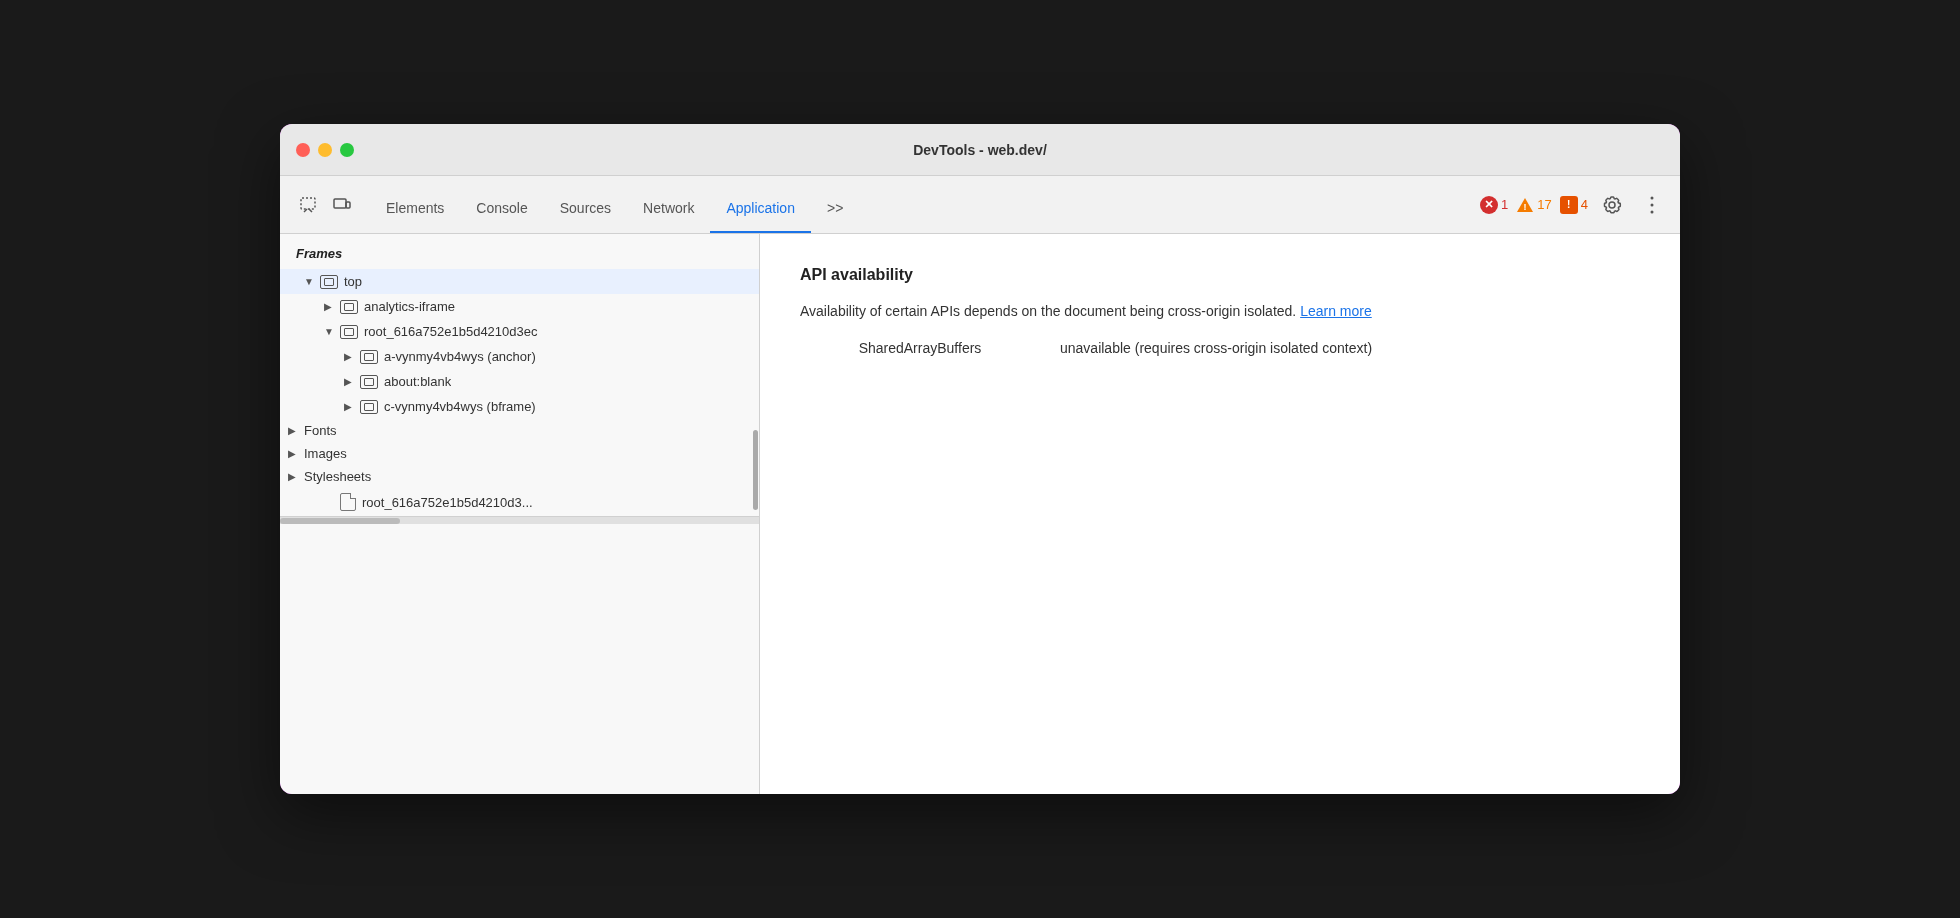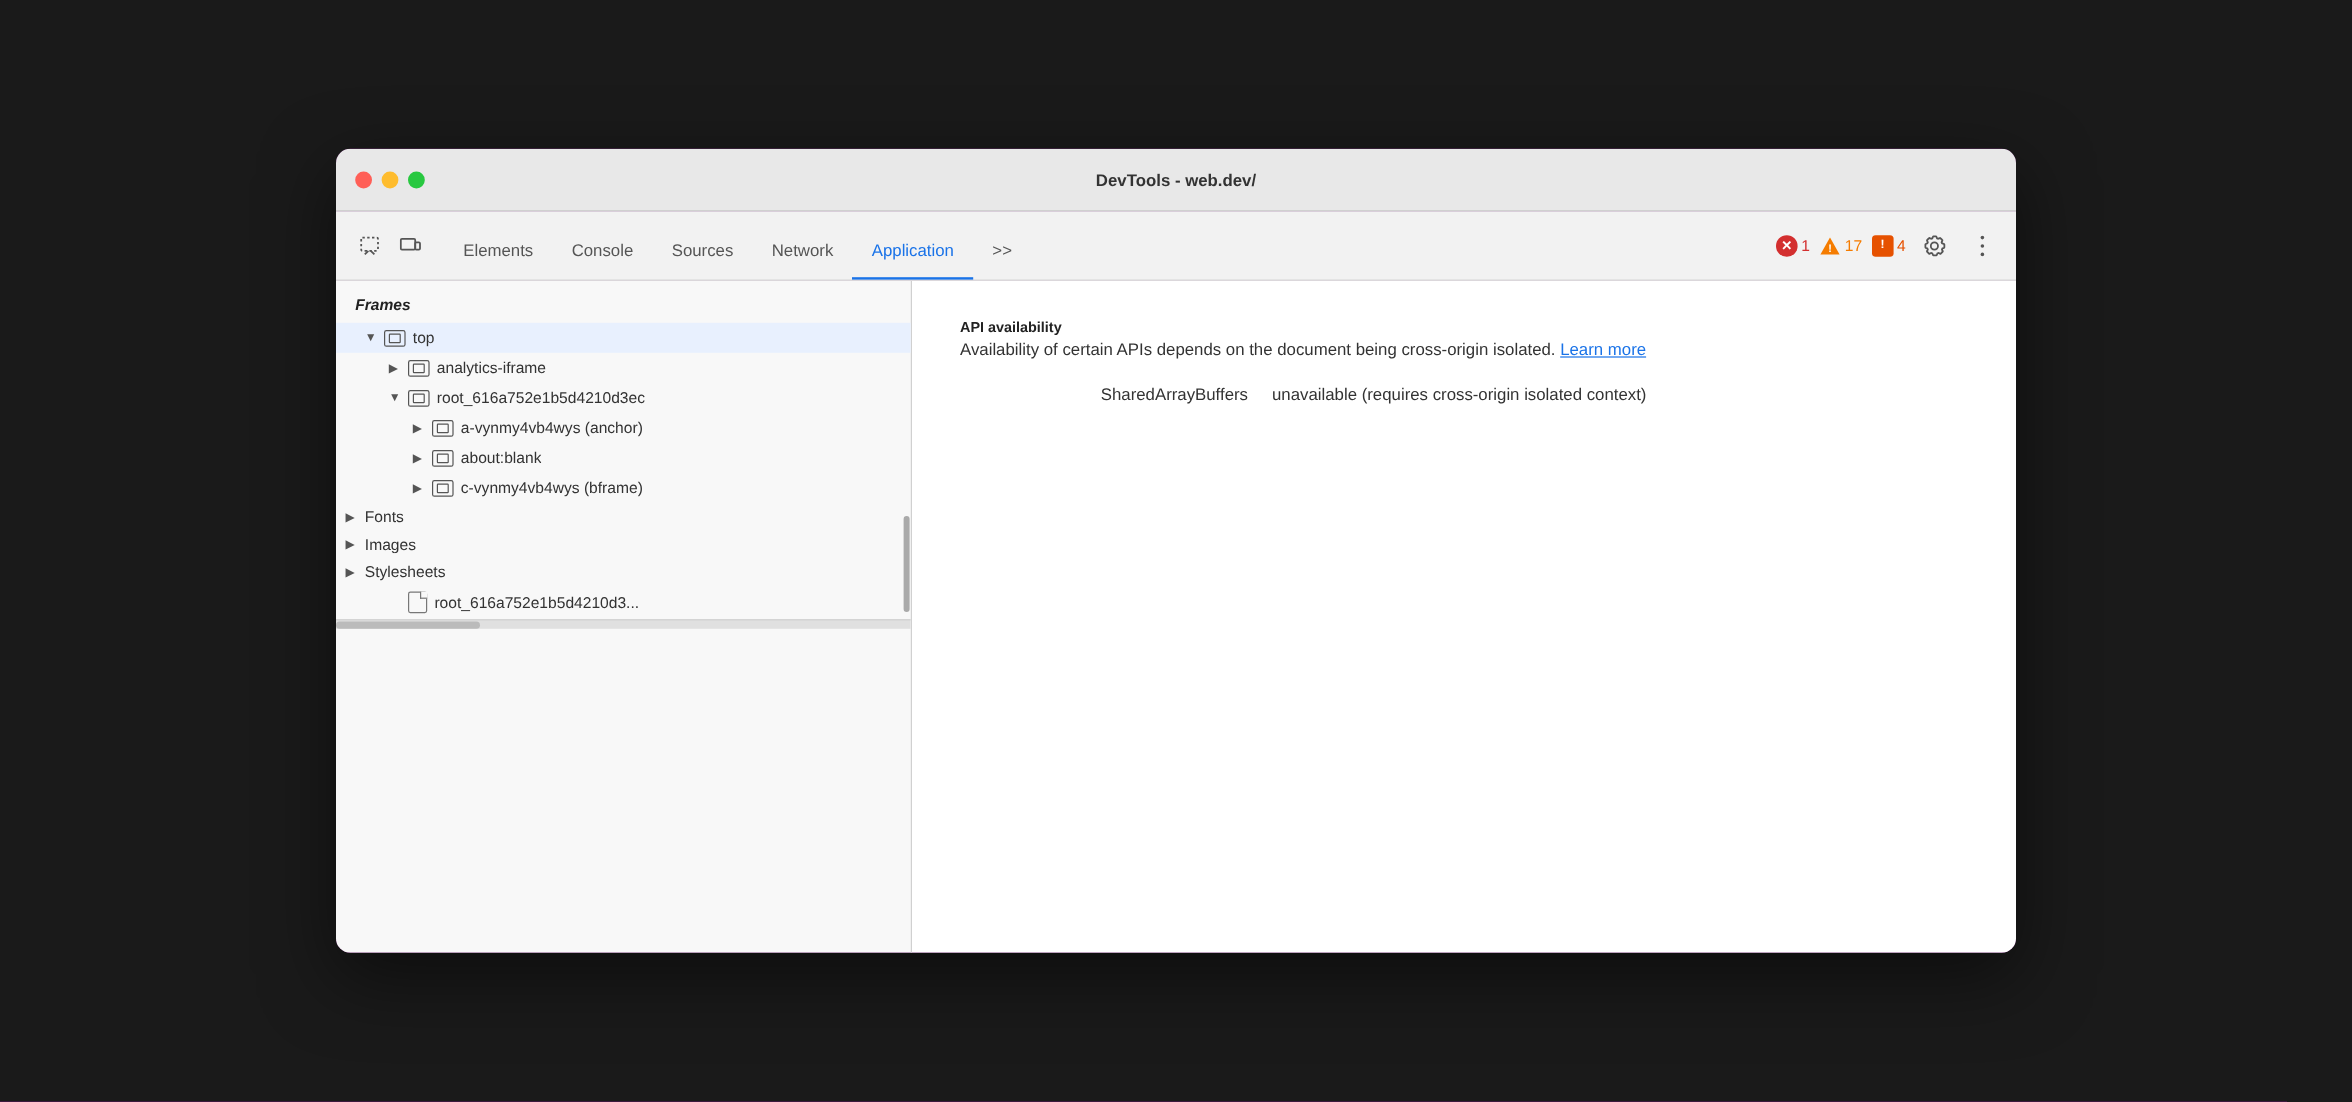--- a/index.html
+++ b/index.html
@@ -6,21 +6,21 @@
     body {
       background: #1a1a1a;
       display: flex;
       align-items: center;
       justify-content: center;
       min-height: 100vh;
       font-family: -apple-system, BlinkMacSystemFont, 'Helvetica Neue', sans-serif;
     }
     .window {
       width: 1400px;
-      background: #701a75;
+      background: #d946ef;
       border-radius: 12px;
       box-shadow: 0 20px 60px rgba(0,0,0,0.5);
       overflow: hidden;
     }
     .titlebar {
       background: #e8e8e8;
       height: 52px;
       display: flex;
       align-items: center;
       justify-content: center;
@@ -278,24 +278,24 @@
     .panel-inner {
       padding: 32px 40px;
     }
     .panel-section {
       border-bottom: 1px solid #e8e8e8;
       padding-bottom: 24px;
       margin-bottom: 24px;
     }
     .panel-section:last-child { border-bottom: none; }
     .section-title {
-      font-size: 12px;
+      font-size: 16px;
       font-weight: 700;
       color: #222;
-      margin-bottom: 0;
+      margin-bottom: 16px;
     }
     .section-text {
       font-size: 14px;
       color: #333;
       line-height: 1.7;
     }
     .link {
       color: #1a73e8;
       text-decoration: underline;
       cursor: pointer;
@@ -306,21 +306,21 @@
     }
     .api-row {
       display: flex;
       align-items: baseline;
       margin-bottom: 20px;
       gap: 0;
     }
     .api-label {
       width: 260px;
       min-width: 260px;
-      text-align: right;
+      text-align: center;
       font-size: 14px;
       color: #333;
       padding-right: 20px;
     }
     .api-value {
       font-size: 14px;
       color: #333;
     }
     .api-value .link {
       margin-left: 8px;

